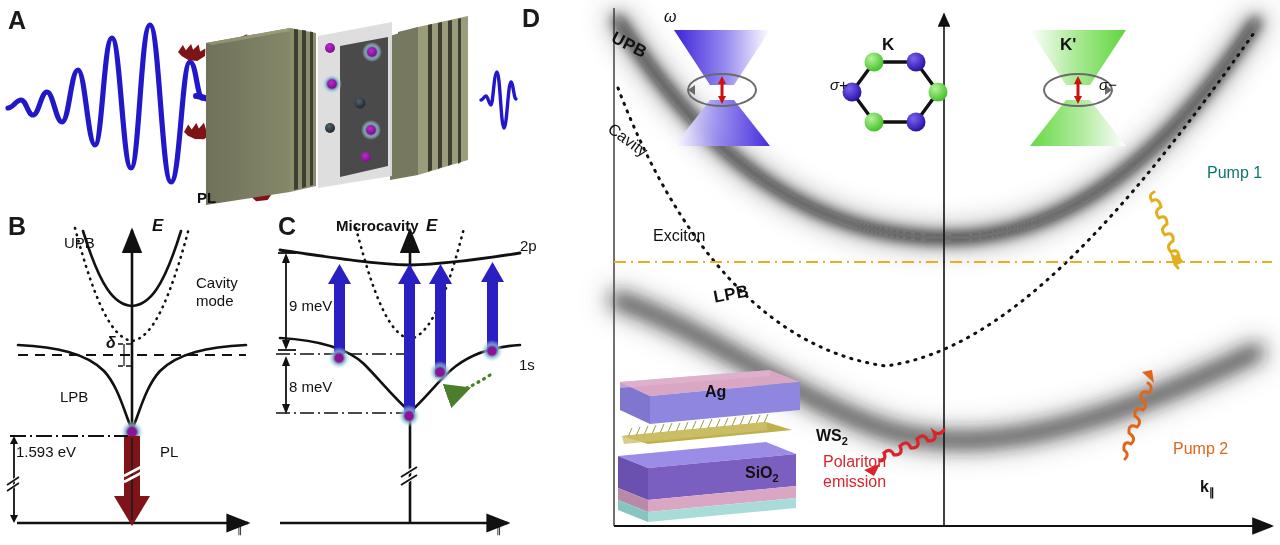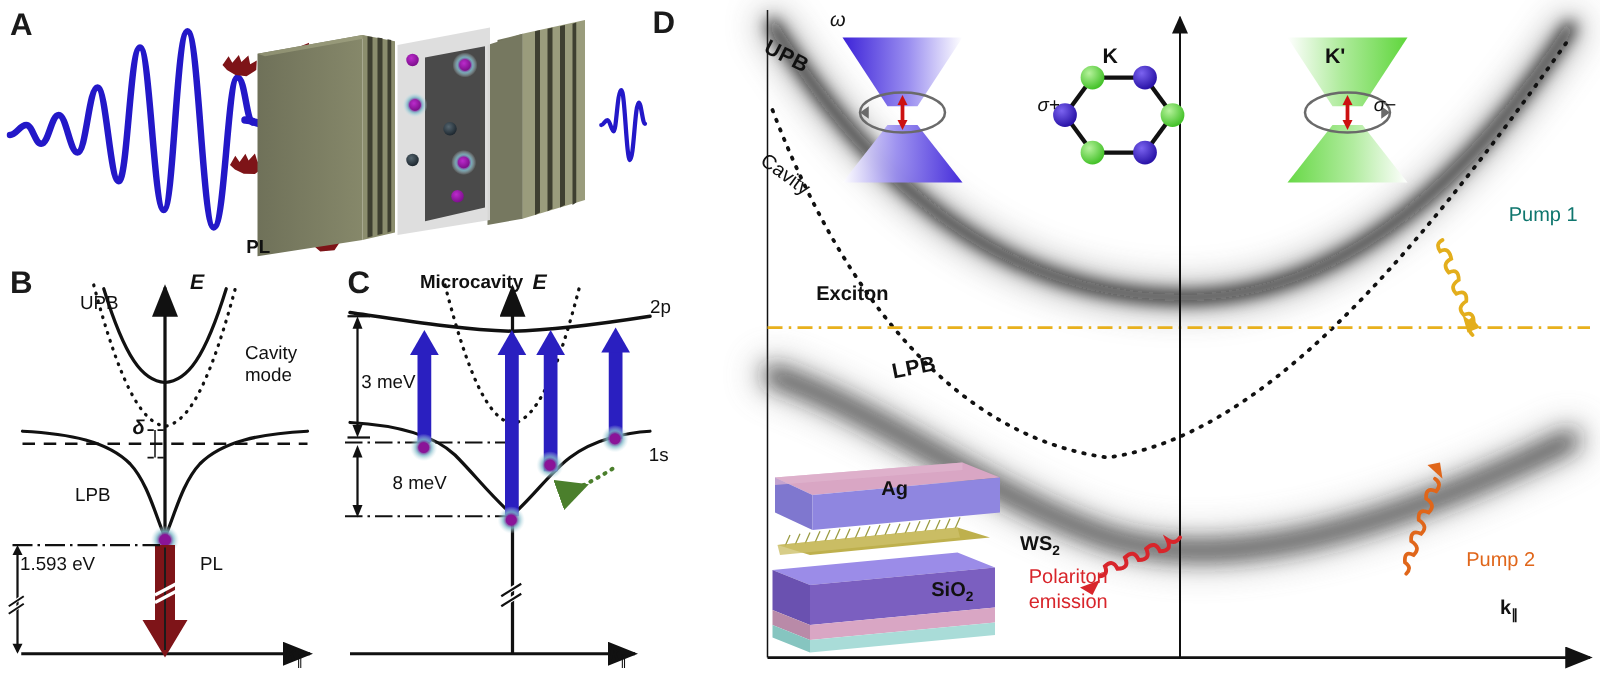--- a/index.html
+++ b/index.html
@@ -283,22 +283,22 @@
         <circle cx="172" cy="164" r="4.3" fill="#8a1498"></circle>
     <circle cx="224" cy="143" r="11" fill="url(#exGc)"></circle>
         <circle cx="224" cy="143" r="4.3" fill="#8a1498"></circle>
   </g>
 
   <path d="M222,167 C208,176 196,182 182,187" fill="none" stroke="#4b7f2c" stroke-width="3.2" stroke-linecap="round" stroke-dasharray="1 5.5" marker-end="url(#arrGreen)"></path>
 </svg>
 
 <div class="abs nosel lbl-b ital" style="left:426px;top:216px;font-size:17px;">E</div>
 <div class="abs nosel lbl-b" style="left:520px;top:237px;font-size:15px;">2p</div>
-<div class="abs nosel lbl-b" style="left:289px;top:297px;font-size:15px;">3 meV</div>
-<div class="abs nosel lbl-b" style="left:289px;top:378px;font-size:15px;margin-left:25px;">8 meV</div>
+<div class="abs nosel lbl-b" style="left:289px;top:297px;font-size:15px;">9 meV</div>
+<div class="abs nosel lbl-b" style="left:289px;top:378px;font-size:15px;">8 meV</div>
 <div class="abs nosel lbl-b" style="left:519px;top:356px;font-size:15px;">1s</div>
 <div class="abs nosel" style="left:487px;top:515px;font-size:16px;">
   <span class="ital">k</span><sub style="font-size:11px;">∥</sub>
 </div>
 
 <div class="abs nosel" style="left:522px;top:4px;">
   <span class="panel-letter">D</span>
 </div>
 
 <svg class="abs" style="left:556px;top:0;" width="724" height="545" viewBox="0 0 724 545">
@@ -497,21 +497,21 @@
 </svg>
 
 <div class="abs nosel" style="left:664px;top:8px;font-size:16px;font-style:italic;">ω</div>
 
 <div class="abs nosel" style="left:617px;top:28px;font-size:17px;font-weight:600;
      transform:rotate(27deg);transform-origin:left top;letter-spacing:.5px;">UPB</div>
 
 <div class="abs nosel" style="left:615px;top:120px;font-size:16px;font-weight:500;
      transform:rotate(36deg);transform-origin:left top;">Cavity</div>
 
-<div class="abs nosel" style="left:653px;top:227px;font-size:16px;font-weight:700;text-align:center;">Exciton</div>
+<div class="abs nosel" style="left:653px;top:227px;font-size:16px;font-weight:400;text-align:center;">Exciton</div>
 
 <div class="abs nosel" style="left:712px;top:288px;font-size:17px;font-weight:600;
      transform:rotate(-11deg);transform-origin:left top;letter-spacing:.5px;">LPB</div>
 
 <div class="abs nosel" style="left:1207px;top:164px;font-size:16px;color:#0f766e;font-weight:500;">Pump 1</div>
 
 <div class="abs nosel" style="left:1142px;top:440px;font-size:16px;color:#e0661a;font-weight:500;margin-left:31px;">Pump 2</div>
 
 <div class="abs nosel" style="left:823px;top:452px;font-size:16px;color:#d8252b;line-height:1.24;font-weight:500;">
   <div>Polariton</div>

